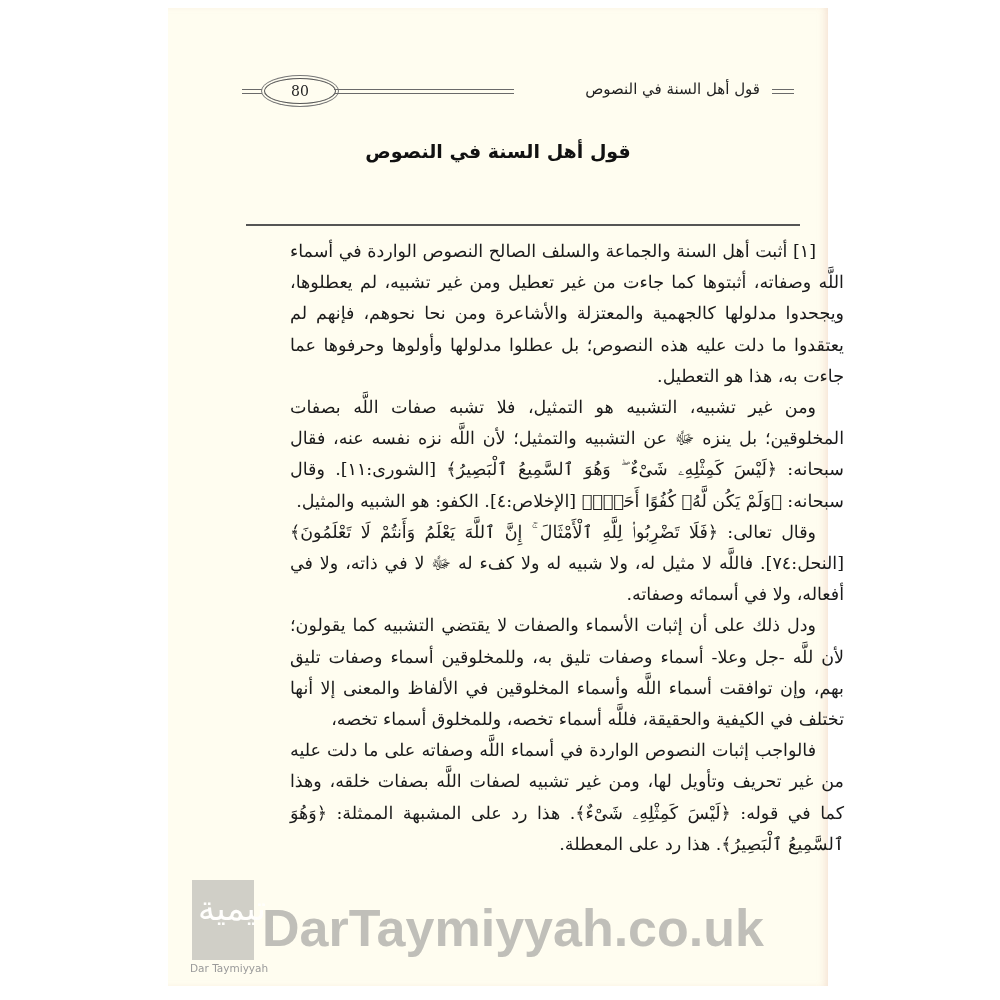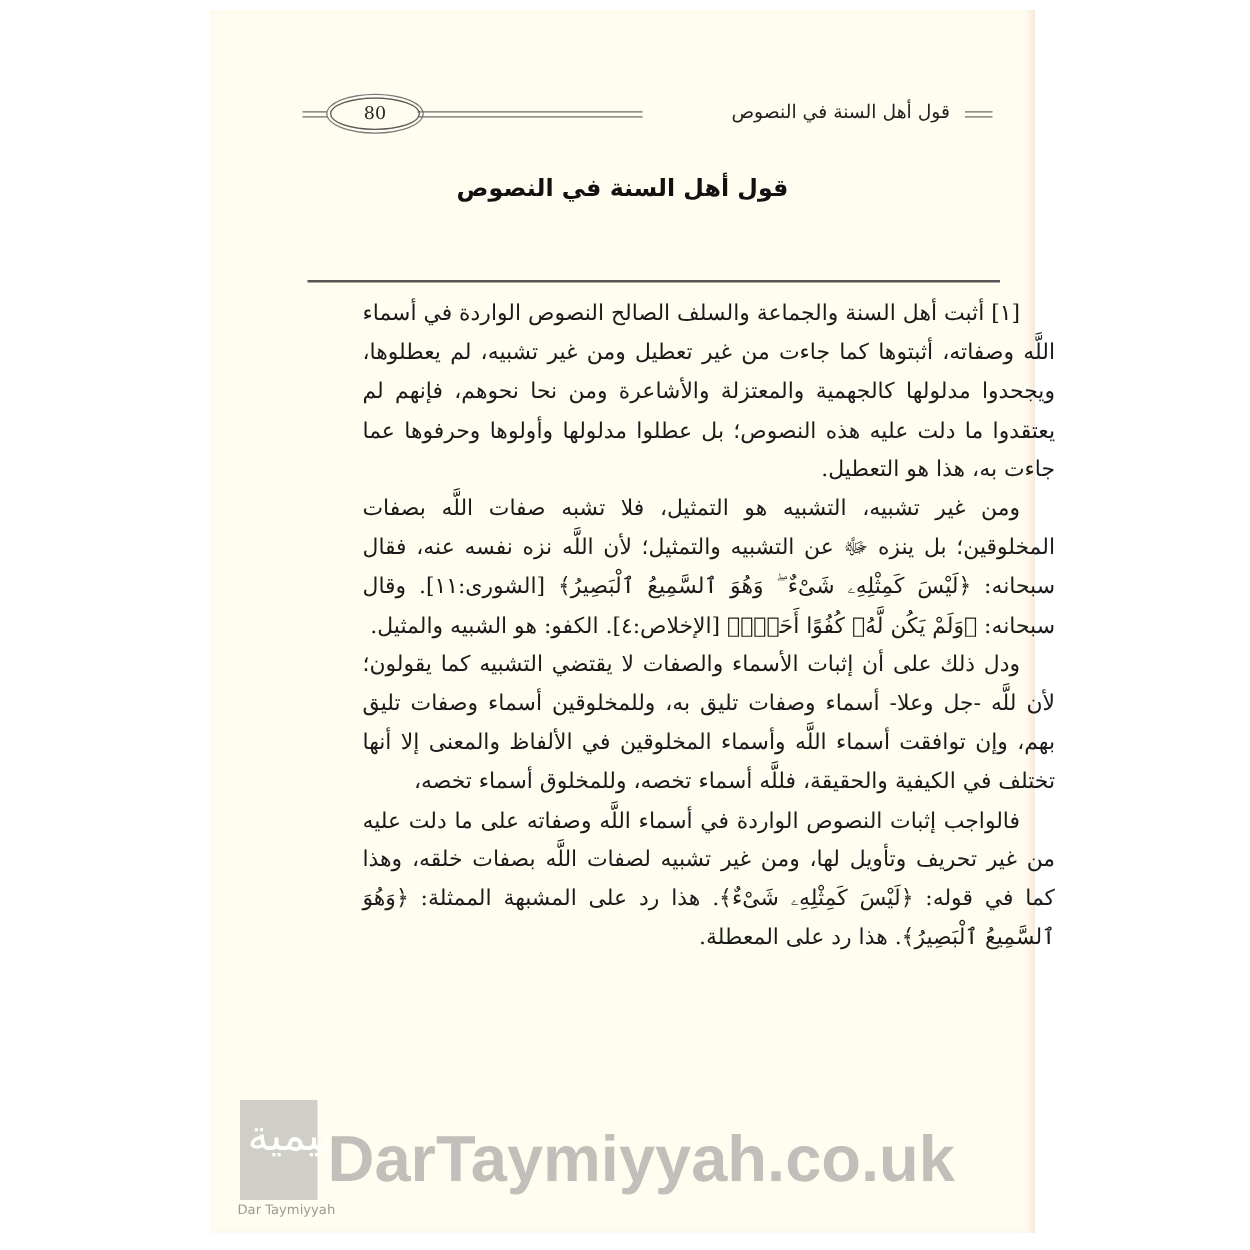--- a/index.html
+++ b/index.html
@@ -41,20 +41,21 @@
 <div class="chapter-title">قول أهل السنة في النصوص</div>
 
 <div class="verse">
 </div>
 
 <div class="separator"></div>
 
 <div class="body-text">
   <p>[١] أثبت أهل السنة والجماعة والسلف الصالح النصوص الواردة في أسماء اللَّه وصفاته، أثبتوها كما جاءت من غير تعطيل ومن غير تشبيه، لم يعطلوها، ويجحدوا مدلولها كالجهمية والمعتزلة والأشاعرة ومن نحا نحوهم، فإنهم لم يعتقدوا ما دلت عليه هذه النصوص؛ بل عطلوا مدلولها وأولوها وحرفوها عما جاءت به، هذا هو التعطيل.</p>
   <p>ومن غير تشبيه، التشبيه هو التمثيل، فلا تشبه صفات اللَّه بصفات المخلوقين؛ بل ينزه ﷻ عن التشبيه والتمثيل؛ لأن اللَّه نزه نفسه عنه، فقال سبحانه: ﴿لَيْسَ كَمِثْلِهِۦ شَىْءٌ ۖ وَهُوَ ٱلسَّمِيعُ ٱلْبَصِيرُ﴾ [الشورى:١١]. وقال سبحانه: ﴿وَلَمْ يَكُن لَّهُۥ كُفُوًا أَحَدٌۢ﴾ [الإخلاص:٤]. الكفو: هو الشبيه والمثيل.</p>
+  <p>وقال تعالى: ﴿فَلَا تَضْرِبُوا۟ لِلَّهِ ٱلْأَمْثَالَ ۚ إِنَّ ٱللَّهَ يَعْلَمُ وَأَنتُمْ لَا تَعْلَمُونَ﴾ [النحل:٧٤]. فاللَّه لا مثيل له، ولا شبيه له ولا كفء له ﷻ لا في ذاته، ولا في أفعاله، ولا في أسمائه وصفاته.</p>
   <p>ودل ذلك على أن إثبات الأسماء والصفات لا يقتضي التشبيه كما يقولون؛ لأن للَّه -جل وعلا- أسماء وصفات تليق به، وللمخلوقين أسماء وصفات تليق بهم، وإن توافقت أسماء اللَّه وأسماء المخلوقين في الألفاظ والمعنى إلا أنها تختلف في الكيفية والحقيقة، فللَّه أسماء تخصه، وللمخلوق أسماء تخصه،</p>
   <p>فالواجب إثبات النصوص الواردة في أسماء اللَّه وصفاته على ما دلت عليه من غير تحريف وتأويل لها، ومن غير تشبيه لصفات اللَّه بصفات خلقه، وهذا كما في قوله: ﴿لَيْسَ كَمِثْلِهِۦ شَىْءٌ﴾. هذا رد على المشبهة الممثلة: ﴿وَهُوَ ٱلسَّمِيعُ ٱلْبَصِيرُ﴾. هذا رد على المعطلة.</p>
 </div>
 
 <div class="watermark-logo">
   <span>تيمية</span>
 </div>
 <div class="logo-caption">Dar Taymiyyah</div>
 <div class="watermark-text">DarTaymiyyah.co.uk</div>
 

